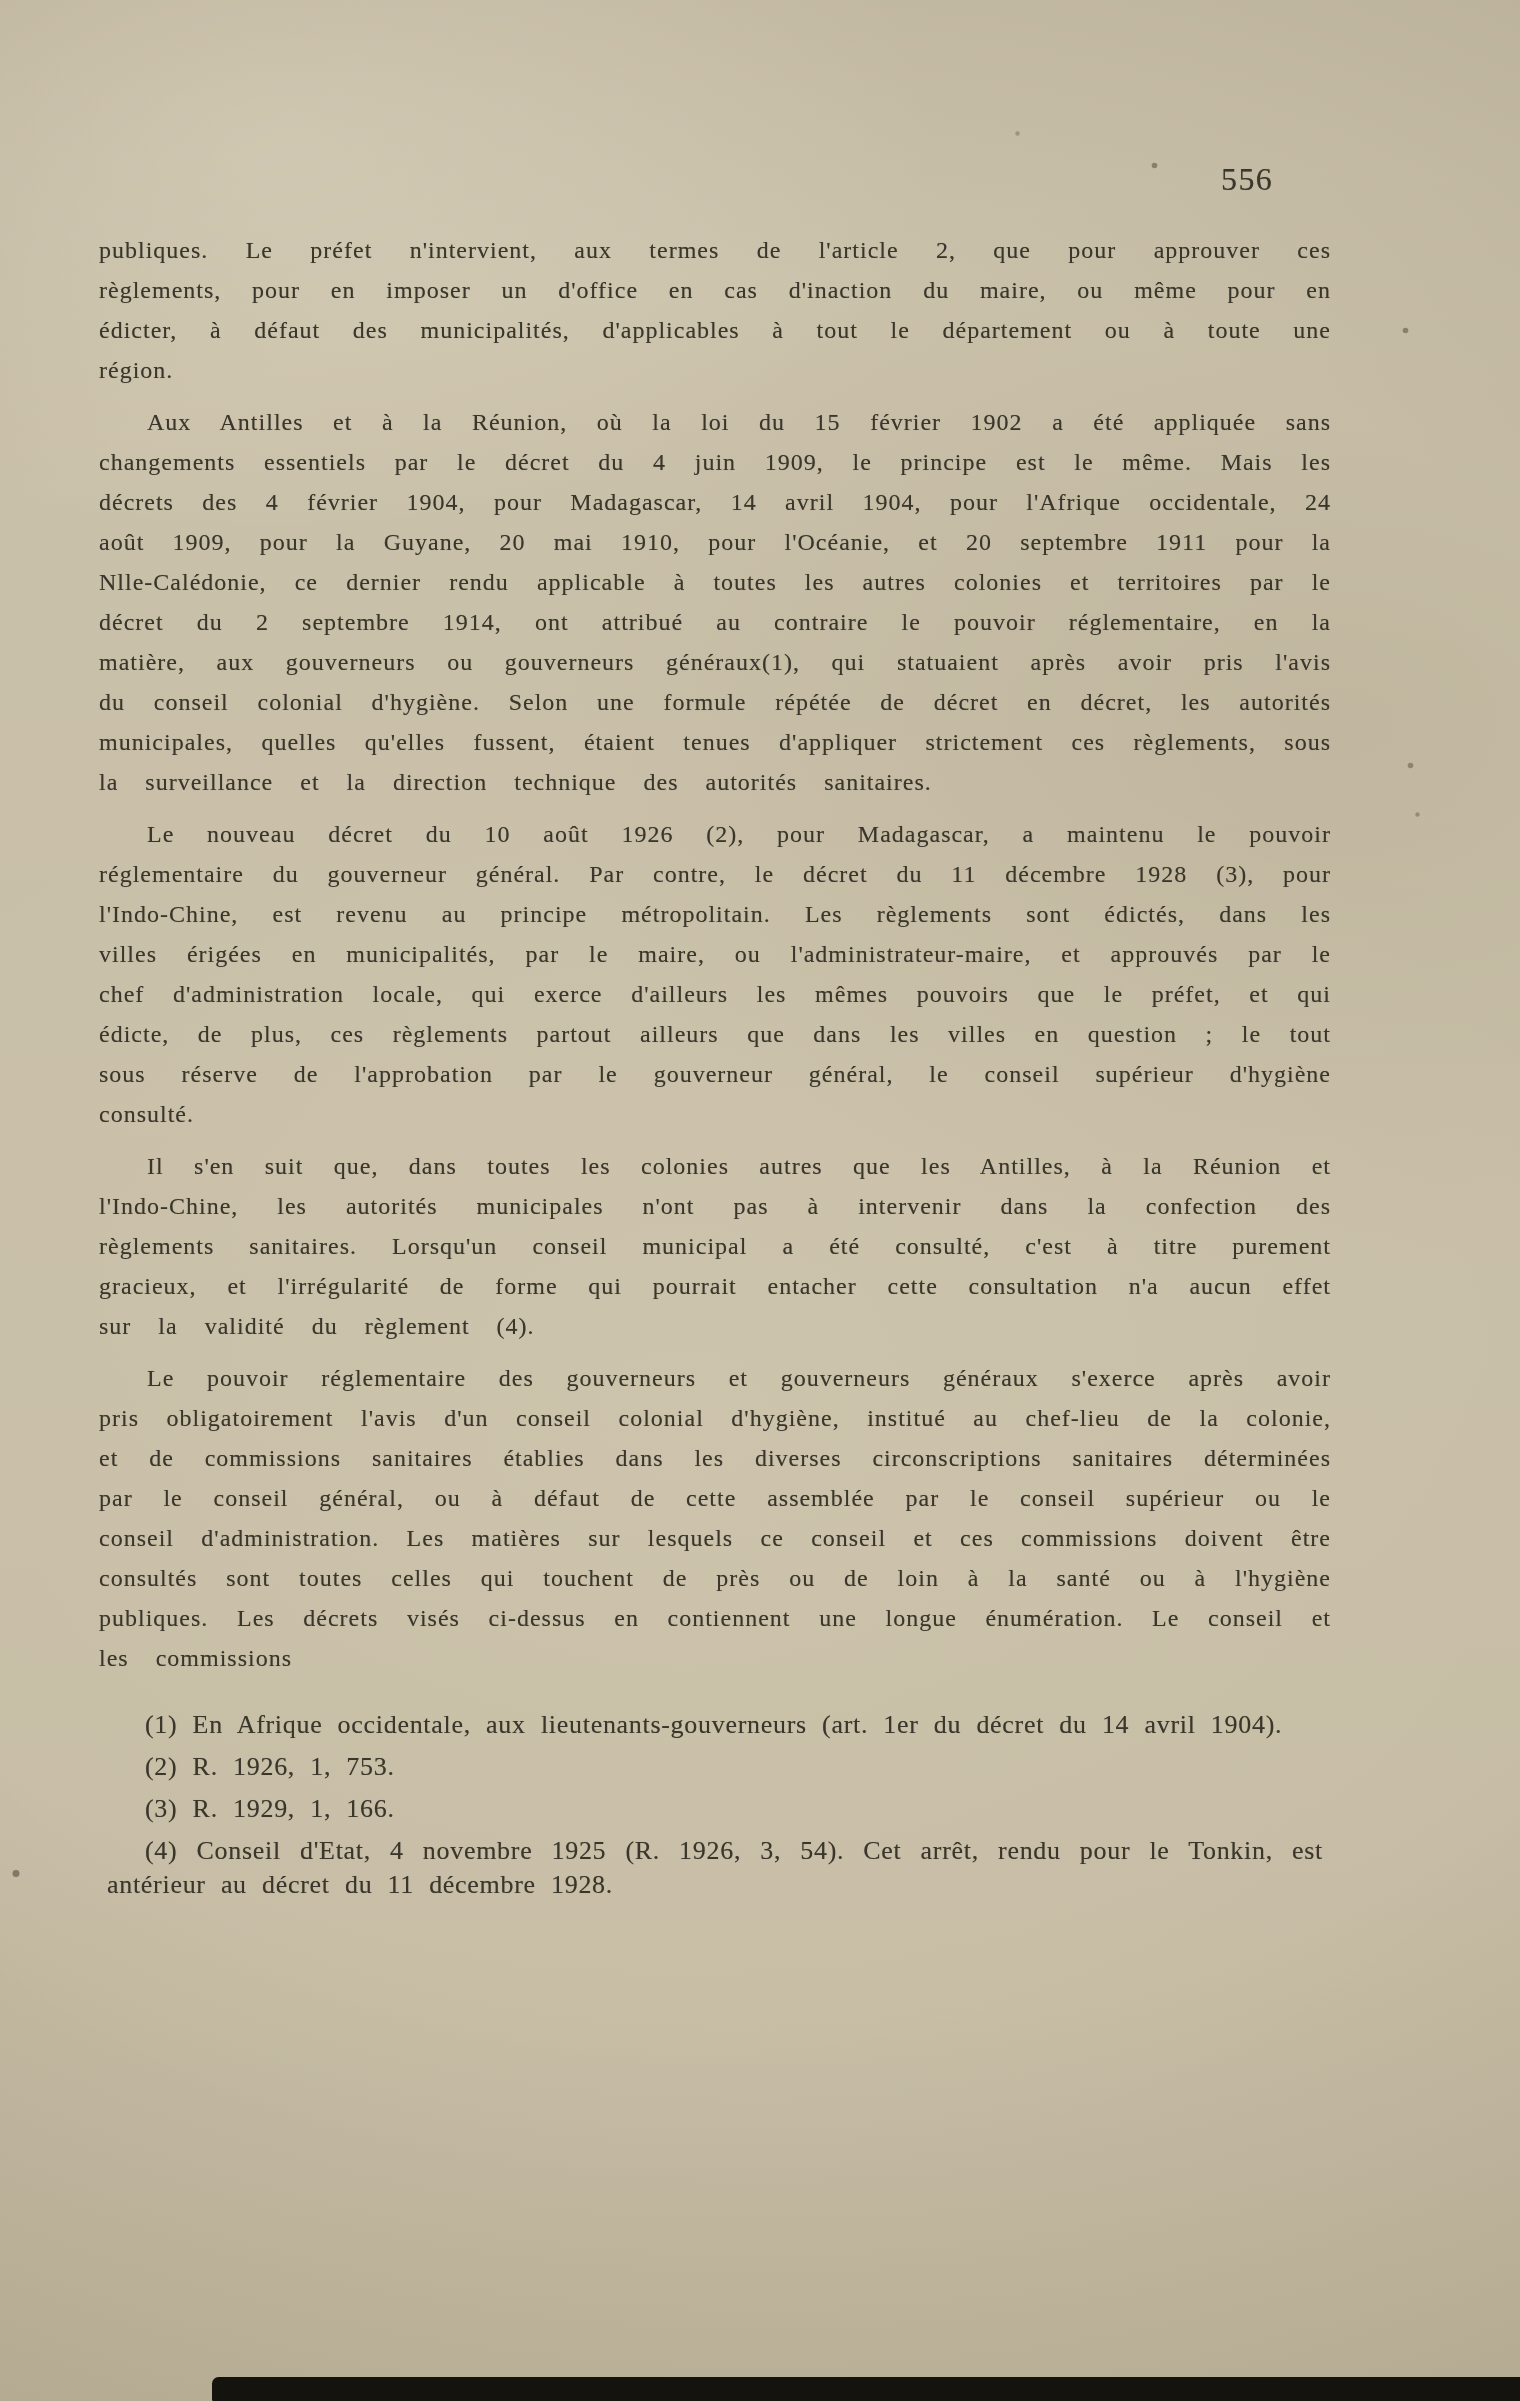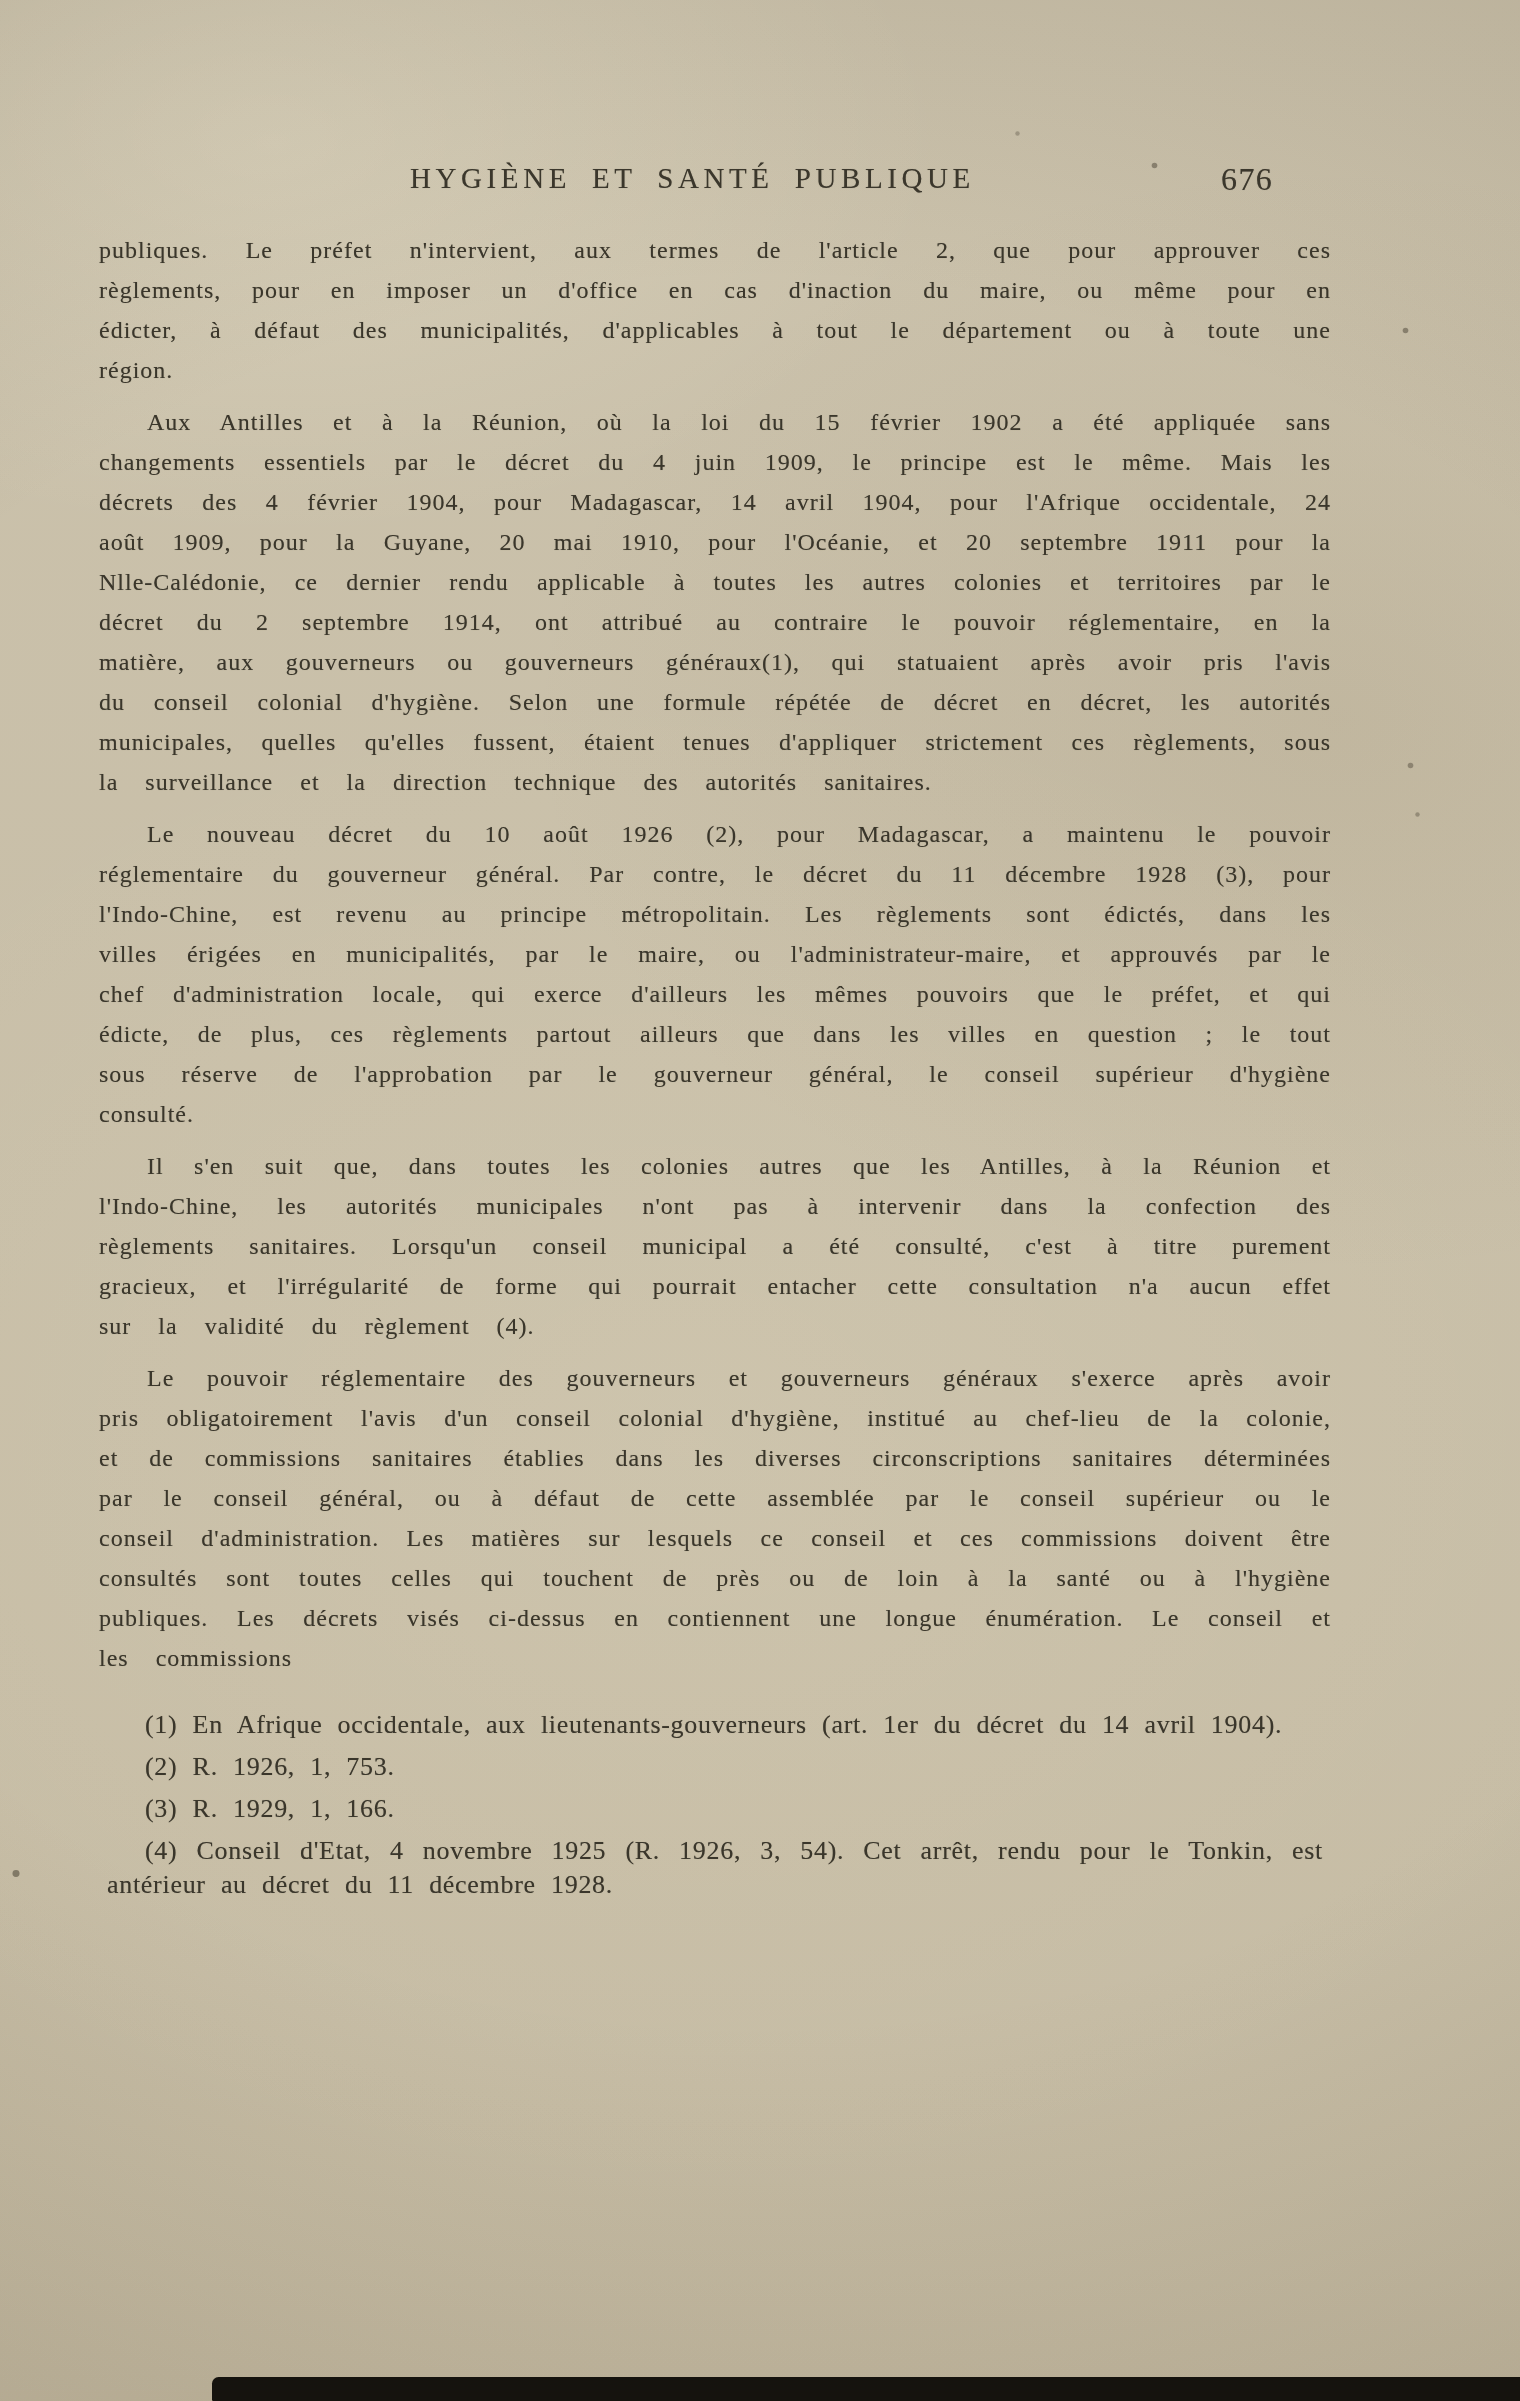--- a/index.html
+++ b/index.html
@@ -111,22 +111,21 @@
       14.5px 1872px 0 2px rgba(62,56,42,0.50),
       1016px 132px 0 0.7px rgba(62,56,42,0.30);
   }
 </style>
 </head>
 <body>
 
 <div class="sheet">
 
   <header class="page-header">
-    <span class="running-title">HYGIÈNE ET SANTÉ PUBLIQUE</span>
-    <span class="page-number">676</span>
+    <span class="page-number">556</span>
   </header>
 
   <main class="text-column">
     <p class="para">publiques. Le préfet n'intervient, aux termes de l'article 2, que pour approuver ces règlements, pour en imposer un d'office en cas d'inaction du maire, ou même pour en édicter, à défaut des municipalités, d'applicables à tout le département ou à toute une région.</p>
     <p class="para indent">Aux Antilles et à la Réunion, où la loi du 15 février 1902 a été appliquée sans changements essentiels par le décret du 4 juin 1909, le principe est le même. Mais les décrets des 4 février 1904, pour Madagascar, 14 avril 1904, pour l'Afrique occidentale, 24 août 1909, pour la Guyane, 20 mai 1910, pour l'Océanie, et 20 septembre 1911 pour la Nlle-Calédonie, ce dernier rendu applicable à toutes les autres colonies et territoires par le décret du 2 septembre 1914, ont attribué au contraire le pouvoir réglementaire, en la matière, aux gouverneurs ou gouverneurs généraux(1), qui statuaient après avoir pris l'avis du conseil colonial d'hygiène. Selon une formule répétée de décret en décret, les autorités municipales, quelles qu'elles fussent, étaient tenues d'appliquer strictement ces règlements, sous la surveillance et la direction technique des autorités sanitaires.</p>
     <p class="para indent">Le nouveau décret du 10 août 1926 (2), pour Madagascar, a maintenu le pouvoir réglementaire du gouverneur général. Par contre, le décret du 11 décembre 1928 (3), pour l'Indo-Chine, est revenu au principe métropolitain. Les règlements sont édictés, dans les villes érigées en municipalités, par le maire, ou l'administrateur-maire, et approuvés par le chef d'administration locale, qui exerce d'ailleurs les mêmes pouvoirs que le préfet, et qui édicte, de plus, ces règlements partout ailleurs que dans les villes en question ; le tout sous réserve de l'approbation par le gouverneur général, le conseil supérieur d'hygiène consulté.</p>
     <p class="para indent">Il s'en suit que, dans toutes les colonies autres que les Antilles, à la Réunion et l'Indo-Chine, les autorités municipales n'ont pas à intervenir dans la confection des règlements sanitaires. Lorsqu'un conseil municipal a été consulté, c'est à titre purement gracieux, et l'irrégularité de forme qui pourrait entacher cette consultation n'a aucun effet sur la validité du règlement (4).</p>
     <p class="para indent">Le pouvoir réglementaire des gouverneurs et gouverneurs généraux s'exerce après avoir pris obligatoirement l'avis d'un conseil colonial d'hygiène, institué au chef-lieu de la colonie, et de commissions sanitaires établies dans les diverses circonscriptions sanitaires déterminées par le conseil général, ou à défaut de cette assemblée par le conseil supérieur ou le conseil d'administration. Les matières sur lesquels ce conseil et ces commissions doivent être consultés sont toutes celles qui touchent de près ou de loin à la santé ou à l'hygiène publiques. Les décrets visés ci-dessus en contiennent une longue énumération. Le conseil et les commissions</p>
 
     <footer class="footnotes">

